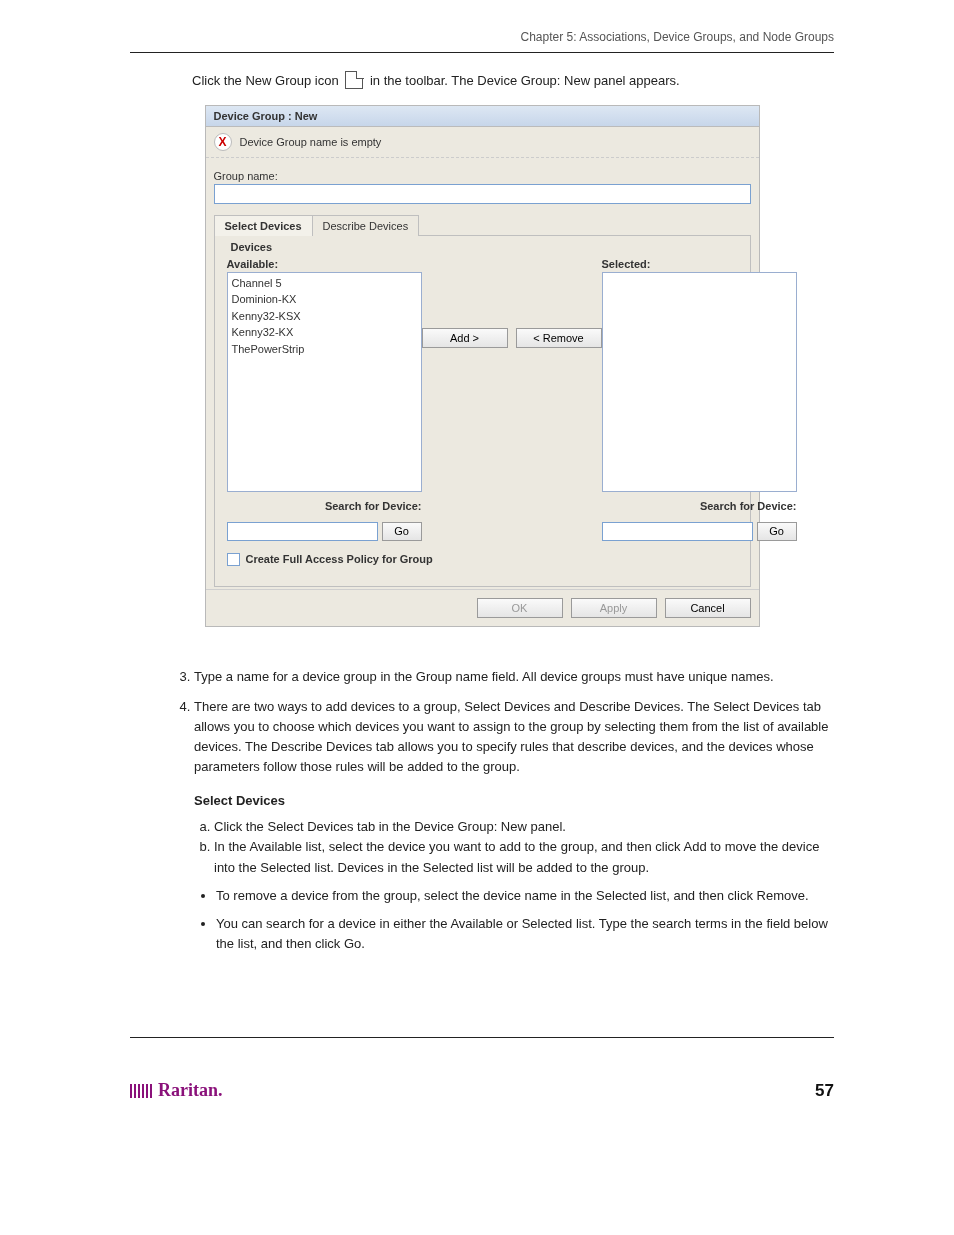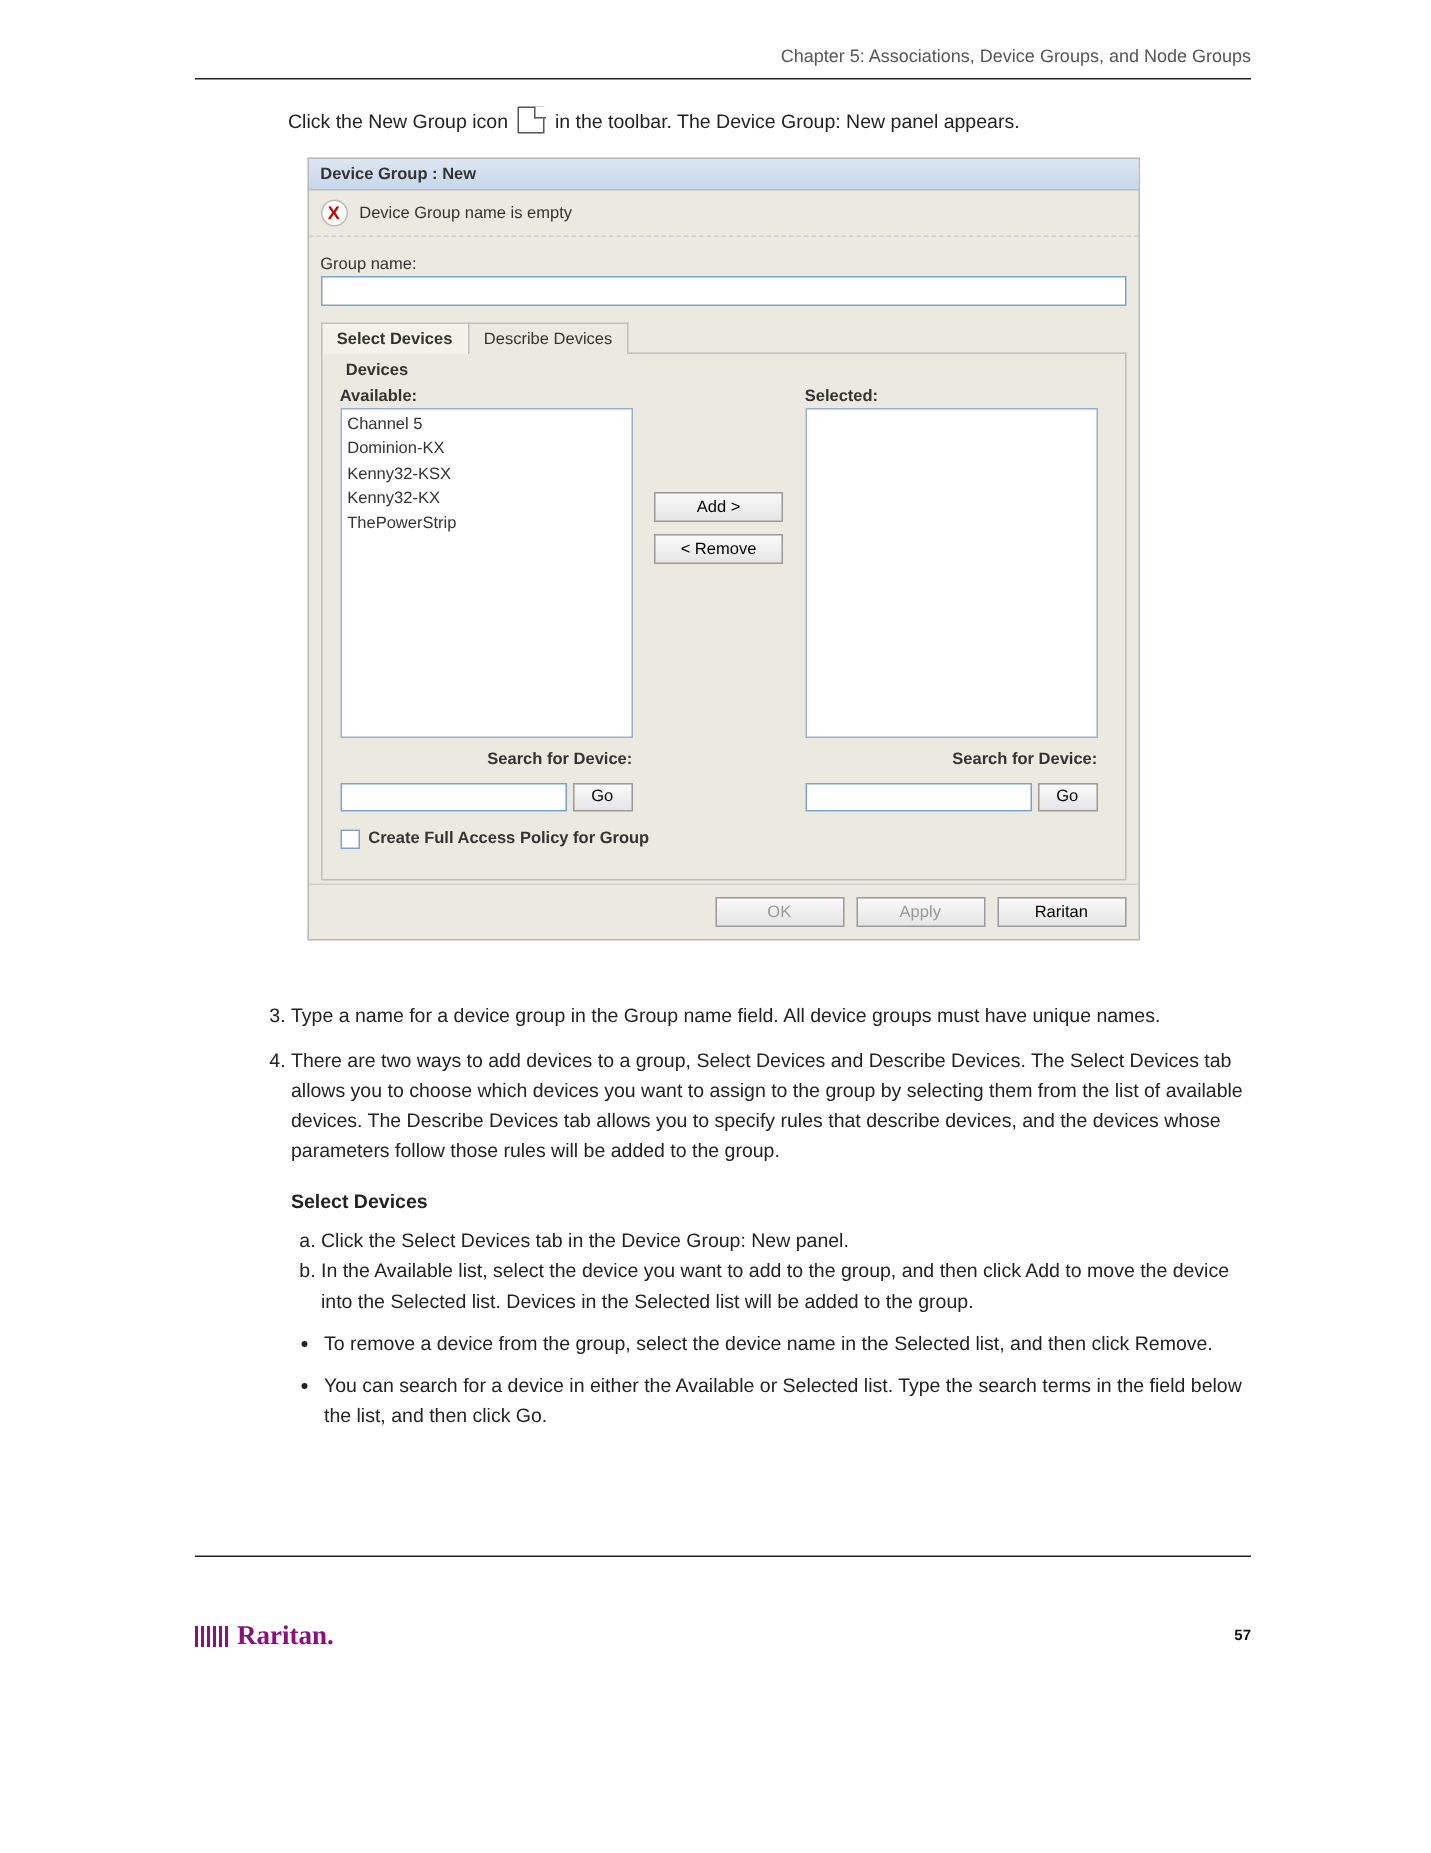--- a/index.html
+++ b/index.html
@@ -56,21 +56,21 @@
   .fieldset {
     border: 1px solid #bfbfbf; border-top: 1px solid #bfbfbf;
     padding: 10px 12px 14px; margin-top: -1px; background: #ece9e0;
   }
   .legend {
     font-weight: bold; font-size: 11px; position: relative; top: -17px;
     background: #ece9e0; padding: 0 4px; display: inline-block; margin-top: 12px;
   }
   .cols { display: flex; align-items: flex-start; margin-top: -12px; }
   .col { flex: 0 0 195px; }
-  .midcol { flex: 0 0 115px; display: flex; flex-direction: column; align-items: center; justify-content: flex-end; padding-top: 70px; gap: 8px; }
+  .midcol { flex: 0 0 115px; display: flex; flex-direction: row; align-items: center; justify-content: flex-end; padding-top: 70px; gap: 8px; }
   .colhdr { font-weight: bold; margin-bottom: 2px; }
   .listbox {
     height: 220px; border: 1px solid #9aaed0; background: #fff; overflow: auto;
     padding: 2px 4px; line-height: 1.5;
   }
   .listbox div { cursor: default; }
   .btn {
     min-width: 86px; padding: 3px 8px; background: linear-gradient(#fafafa,#e5e5e5);
     border: 1px solid #9a9a9a; font-size: 11px; cursor: pointer; text-align: center;
   }
@@ -83,21 +83,21 @@
   .dlg-foot { border-top: 1px solid #cfcfcf; padding: 8px; display: flex; justify-content: flex-end; gap: 8px; }
   .dlg-foot .btn.disabled { color: #999; }
 
   ol.steps { list-style: decimal; padding-left: 24px; margin-left: 40px; }
   ol.steps > li { margin: 10px 0; line-height: 1.55; }
   ul.sub { list-style: disc; padding-left: 22px; margin: 6px 0; }
   ul.sub li, .subp { margin: 8px 0; line-height: 1.55; }
   .note { font-style: italic; margin-left: 62px; line-height: 1.55; margin-top: 16px; }
 
   .chapter { text-align: right; color: #555; font-size: 12px; margin-bottom: 8px; }
-  .pgnum { font-weight: bold; font-size: 10px; color: #111; }
+  .pgnum { font-weight: bold; font-size: 17px; color: #111; }
   .footer { display: flex; justify-content: space-between; align-items: center; padding: 0 120px 20px 130px; }
   .logo { display: flex; align-items: center; gap: 6px; color: #8a117a; font-weight: bold; font-size: 18px; font-family: Georgia, 'Times New Roman', serif; }
   .logo .bars { display: inline-block; width: 22px; height: 14px; background:
     repeating-linear-gradient(90deg, #8a117a 0 2px, transparent 2px 4px); }
 </style>
 </head>
 <body>
 
 <div class="page">
   <div class="chapter">Chapter 5: Associations, Device Groups, and Node Groups</div>
@@ -158,21 +158,21 @@
           <div class="chkrow">
             <span class="chk"></span>
             <span>Create Full Access Policy for Group</span>
           </div>
         </div>
       </div>
     </div>
     <div class="dlg-foot">
       <button class="btn disabled">OK</button>
       <button class="btn disabled">Apply</button>
-      <button class="btn">Raritan</button>
+      <button class="btn">Cancel</button>
     </div>
   </div>
 
   <ol class="steps" start="3">
     <li>Type a name for a device group in the Group name field. All device groups must have unique names.</li>
     <li>
       <span>There are two ways to add devices to a group, Select Devices and Describe Devices. The Select Devices tab allows you to choose which devices you want to assign to the group by selecting them from the list of available devices. The Describe Devices tab allows you to specify rules that describe devices, and the devices whose parameters follow those rules will be added to the group.</span>
       <p style="font-weight:bold; margin:14px 0 6px;">Select Devices</p>
       <ol type="a" style="padding-left:20px;">
         <li>Click the Select Devices tab in the Device Group: New panel.</li>

